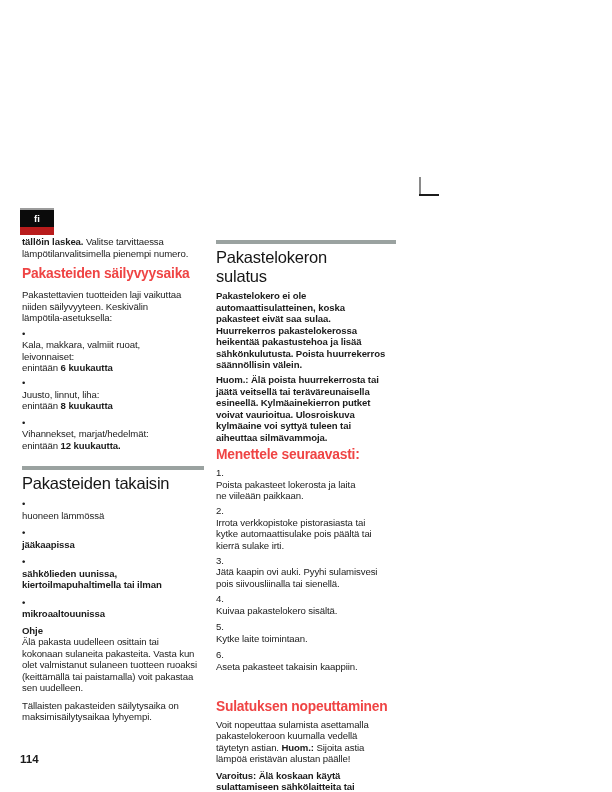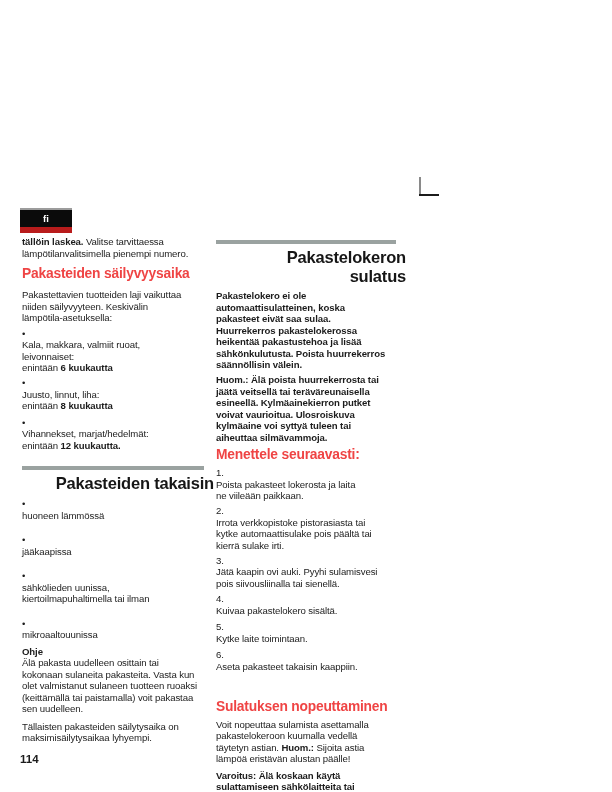--- a/index.html
+++ b/index.html
@@ -11,50 +11,50 @@
   .col { position:absolute; }
   #left-col  { left:22px;  top:236px; width:192px; }
   #right-col { left:216px; top:240px; width:190px; }
 
   p, .body-text {
     margin:0; font-size:9.6px; line-height:11.5px;
     letter-spacing:-0.1px; white-space:pre-line;
   }
   .b { font-weight:bold; }
 
-  h1 { margin:0; font-size:16.5px; line-height:19px; font-weight:bold;
-       letter-spacing:-0.2px; white-space:pre-line; color:#161616;text-align:right; }
+  h1 { margin:0; font-size:16.5px; line-height:19px; font-weight:normal;
+       letter-spacing:-0.2px; white-space:pre-line; color:#161616; }
   h2 { margin:0; font-size:13.8px; line-height:16px; font-weight:bold;
        letter-spacing:-0.2px; color:#ef4444; }
 
   .rule { height:4px; background:#9aa2a0; }
 
   .li { display:flex;flex-direction:column; }
   .li .marker { flex:none; width:9px; font-size:9.6px; line-height:11.5px; }
   .li.step .marker { width:12px; }
   .li .body-text { flex:1; }
   .bullet-marker::before { content:"•"; }
 
   #lang-badge {
-    position:absolute; left:20px; top:208px; width:52px; height:17px;
-    background:#0b0b0b; border-top:2px solid #9c9c9c; border-bottom:6px solid #b91c1c;
+    position:absolute; left:20px; top:208px; width:34px; height:17px;
+    background:#0b0b0b; border-top:2px solid #9c9c9c; border-bottom:8px solid #b91c1c;
     color:#ffffff; font-size:9.5px; font-weight:bold;
     display:flex; align-items:center; justify-content:center;
   }
 
   #crop-mark { position:absolute; left:419px; top:177px; width:20px; height:19px; }
   #crop-mark .v { position:absolute; left:0; top:0; width:2px; height:19px; background:#8a8a8a; }
   #crop-mark .h { position:absolute; left:0; top:17px; width:20px; height:2px; background:#1b1b1b; }
 
   #page-number {
     position:absolute; left:20px; top:753px;
     font-size:11.5px; font-weight:bold; letter-spacing:0;
   }
 
-  .mt2 { margin-top:13px; } .mt3 { margin-top:3.5px; } .mt4 { margin-top:4px; }
+  .mt2 { margin-top:6px;font-weight:bold; } .mt3 { margin-top:3.5px; } .mt4 { margin-top:4px; }
   .mt5 { margin-top:5px; }  .mt6 { margin-top:6px; }   .mt7 { margin-top:7px; }
   .mt8 { margin-top:8px; }  .mt9 { margin-top:27px; }   .mt15 { margin-top:15px; }
 </style>
 </head>
 <body>
 
 <div id="lang-badge">
   <span>fi</span>
 </div>
 

